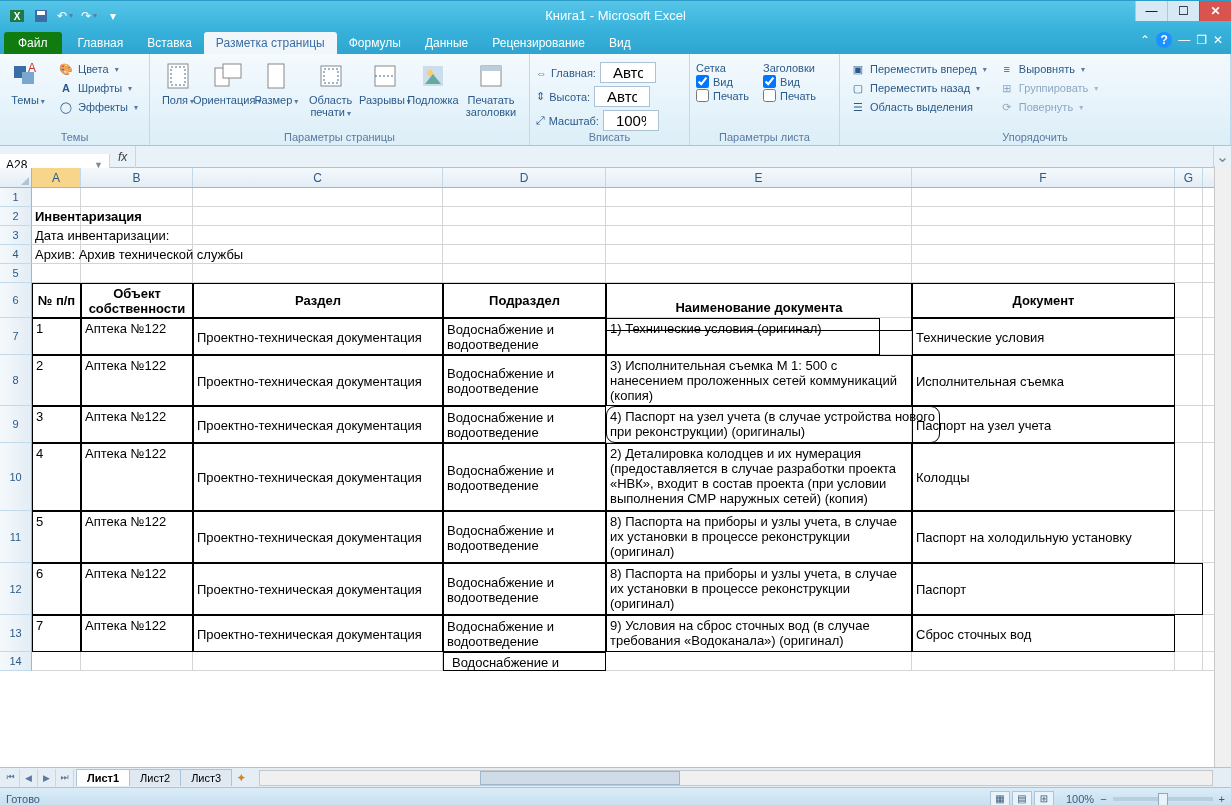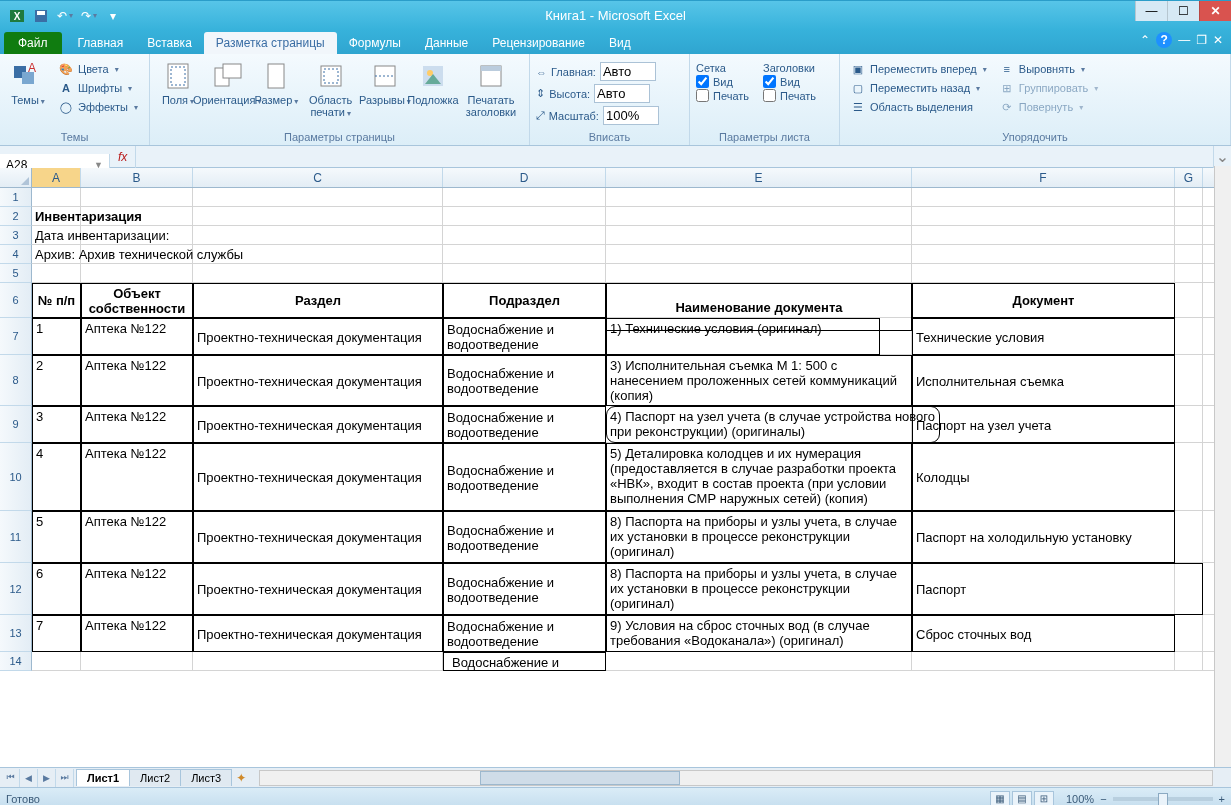--- a/index.html
+++ b/index.html
@@ -32,30 +32,30 @@
 .ribbon-group-label { position:absolute; bottom:2px; left:0; right:0; text-align:center; font-size:11px; color:#5a7aa0; }
 .ribbon-items { display:flex; gap:4px; flex:1; }
 .big-btn { display:flex; flex-direction:column; align-items:center; justify-content:flex-start; padding:2px 4px; cursor:pointer; min-width:44px; }
 .big-btn .icon-box { width:32px; height:32px; display:flex; align-items:center; justify-content:center; margin-bottom:2px; }
 .big-btn .lbl { font-size:11px; color:#2b5a8a; text-align:center; line-height:1.1; }
 .small-stack { display:flex; flex-direction:column; gap:1px; justify-content:flex-start; padding-top:2px; }
 .small-btn { display:flex; align-items:center; gap:4px; font-size:11px; color:#2b5a8a; padding:1px 4px; cursor:pointer; white-space:nowrap; }
 .small-btn .sicon { width:16px; height:16px; display:inline-flex; align-items:center; justify-content:center; }
 .drop-arrow::after { content:"▾"; font-size:8px; margin-left:2px; color:#5a7aa0; }
 .form-row { display:flex; align-items:center; gap:4px; font-size:11px; color:#2b5a8a; margin-bottom:2px; }
-.form-row input { width:56px; font-size:13px; border:1px solid #abc2d6; padding:1px 2px; background:#fff; }
+.form-row input { width:56px; font-size:15px; border:1px solid #abc2d6; padding:1px 12px; background:#fff; }
 .chk { display:flex; align-items:center; gap:4px; font-size:11px; color:#2b5a8a; }
 .chk input { width:13px; height:13px; }
 
 
 .formula-bar { height:22px; border-bottom:1px solid #a8c5dc; display:flex; align-items:center; background:#e9f2f9; }
 .name-box { width:110px; border-right:1px solid #c2d9ea; padding:0 6px; font-size:12px; background:#fff; height:100%; display:flex; align-items:center; justify-content:space-between;margin-top:16px; }
 .name-box .dd { font-size:9px; color:#888; }
 .fx-area { display:flex; align-items:center; flex:1; }
-.fx-area .fx { padding:0 8px; font-style:italic; color:#b91c1c; font-size:12px; border-right:1px solid #c2d9ea; height:22px; display:flex; align-items:center; }
+.fx-area .fx { padding:0 8px; font-style:italic; color:#404040; font-size:12px; border-right:1px solid #c2d9ea; height:22px; display:flex; align-items:center; }
 .fx-input { flex:1; background:#fff; height:100%; padding:0 4px; }
 .expand-fx { width:18px; text-align:center; color:#888; cursor:pointer; border-left:1px solid #c2d9ea; height:22px; display:flex; align-items:center; justify-content:center; }
 
 
 .grid-area { position:relative; height:599px; overflow:hidden; background:#fff; }
 .col-headers { display:flex; height:20px; background:linear-gradient(#f5f9fc,#e3edf5); border-bottom:1px solid #9db8ce; position:sticky; top:0; }
 .corner { width:32px; border-right:1px solid #9db8ce; background:linear-gradient(#f5f9fc,#e3edf5); position:relative; }
 .corner::after { content:""; position:absolute; right:2px; bottom:2px; width:0; height:0; border-left:8px solid transparent; border-bottom:8px solid #b0c4d8; }
 .col-h { border-right:1px solid #c2d9ea; text-align:center; font-size:12px; color:#2b5a8a; display:flex; align-items:center; justify-content:center; }
 .col-h.sel { background:#f7d58a; }
@@ -408,21 +408,21 @@
           <div class="c data-cell" style="left: 0px; top: 218px; width: 49px; height: 37px;">3</div>
           <div class="c data-cell" style="left: 49px; top: 218px; width: 112px; height: 37px;">Аптека №122</div>
           <div class="c data-cell" style="left: 161px; top: 218px; width: 250px; height: 37px;;align-items:center">Проектно-техническая документация</div>
           <div class="c data-cell" style="left: 411px; top: 218px; width: 163px; height: 37px;;align-items:center">Водоснабжение и водоотведение</div>
           <div class="c data-cell" style="left: 574px; top: 218px; width: 334px; height: 37px; border-radius: 9px;">4) Паспорт на узел учета (в случае устройства нового при реконструкции) (оригиналы)</div>
           <div class="c data-cell" style="left: 880px; top: 218px; width: 263px; height: 37px;;align-items:center">Паспорт на узел учета</div>
           <div class="c data-cell" style="left: 0px; top: 255px; width: 49px; height: 68px;">4</div>
           <div class="c data-cell" style="left: 49px; top: 255px; width: 112px; height: 68px;">Аптека №122</div>
           <div class="c data-cell" style="left: 161px; top: 255px; width: 250px; height: 68px;;align-items:center">Проектно-техническая документация</div>
           <div class="c data-cell" style="left: 411px; top: 255px; width: 163px; height: 68px;;align-items:center">Водоснабжение и водоотведение</div>
-          <div class="c data-cell" style="left: 574px; top: 255px; width: 306px; height: 68px;">5) Деталировка колодцев и их нумерация (предоставляется в случае разработки проекта «НВК», входит в состав проекта (при условии выполнения СМР наружных сетей) (копия)</div>
+          <div class="c data-cell" style="left: 574px; top: 255px; width: 306px; height: 68px;">2) Деталировка колодцев и их нумерация (предоставляется в случае разработки проекта «НВК», входит в состав проекта (при условии выполнения СМР наружных сетей) (копия)</div>
           <div class="c data-cell" style="left: 880px; top: 255px; width: 263px; height: 68px;;align-items:center">Колодцы</div>
           <div class="c data-cell" style="left: 0px; top: 323px; width: 49px; height: 52px;">5</div>
           <div class="c data-cell" style="left: 49px; top: 323px; width: 112px; height: 52px;">Аптека №122</div>
           <div class="c data-cell" style="left: 161px; top: 323px; width: 250px; height: 52px;;align-items:center">Проектно-техническая документация</div>
           <div class="c data-cell" style="left: 411px; top: 323px; width: 163px; height: 52px;;align-items:center">Водоснабжение и водоотведение</div>
           <div class="c data-cell" style="left: 574px; top: 323px; width: 306px; height: 52px;">8) Паспорта на приборы и узлы учета, в случае их установки в процессе реконструкции (оригинал)</div>
           <div class="c data-cell" style="left: 880px; top: 323px; width: 263px; height: 52px;;align-items:center">Паспорт на холодильную установку</div>
           <div class="c data-cell" style="left: 0px; top: 375px; width: 49px; height: 52px;">6</div>
           <div class="c data-cell" style="left: 49px; top: 375px; width: 112px; height: 52px;">Аптека №122</div>
           <div class="c data-cell" style="left: 161px; top: 375px; width: 250px; height: 52px;;align-items:center">Проектно-техническая документация</div>

